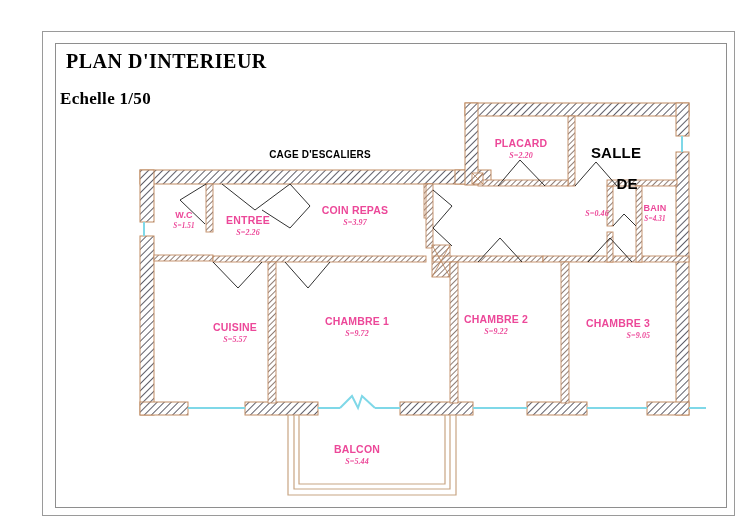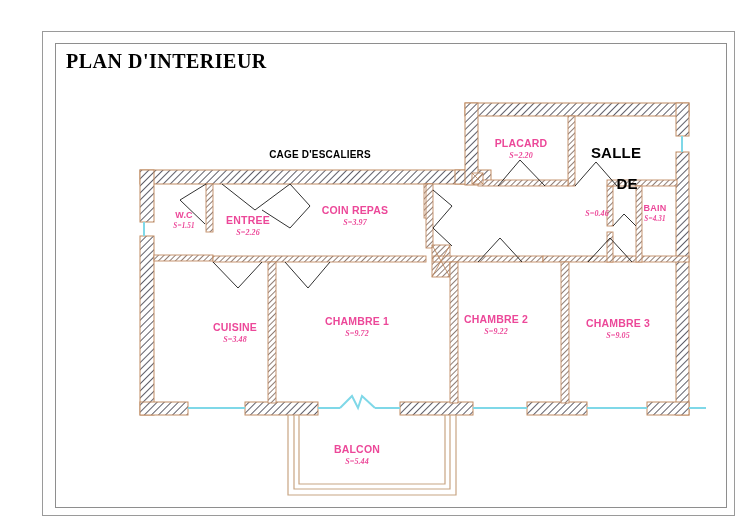--- a/index.html
+++ b/index.html
@@ -120,20 +120,21 @@
 </style>
 </head>
 <body>
 
 <div id="sheet">
 
   <div class="frame-outer"></div>
   <div class="frame-inner"></div>
 
   <div class="title-main">PLAN D'INTERIEUR</div>
+  <div class="title-scale">Echelle 1/50</div>
 
   <svg id="plan" viewBox="0 0 750 531">
     <defs>
 
       <pattern id="wallHatch" width="5" height="5" patternUnits="userSpaceOnUse" patternTransform="rotate(45)">
         <rect width="5" height="5" fill="#ffffff"></rect>
         <line x1="0" y1="0" x2="0" y2="5" stroke="#42424f" stroke-width="1.7"></line>
       </pattern>
       <pattern id="wallHatchFine" width="4" height="4" patternUnits="userSpaceOnUse" patternTransform="rotate(45)">
         <rect width="4" height="4" fill="#ffffff"></rect>
@@ -283,34 +284,34 @@
     <span class="rname">BAIN</span>
     <span class="rarea">S=4.31</span>
   </div>
 
   <div class="room tiny" style="left:597px; top:213px;">
     <span class="rarea">S=0.46</span>
   </div>
 
   <div class="room" style="left:211px; top:333px;margin-left:24px;">
     <span class="rname">CUISINE</span>
-    <span class="rarea">S=3.48</span>
+    <span class="rarea">S=5.57</span>
   </div>
 
   <div class="room" style="left:357px; top:327px;">
     <span class="rname">CHAMBRE 1</span>
     <span class="rarea">S=9.72</span>
   </div>
 
   <div class="room" style="left:496px; top:325px;">
     <span class="rname">CHAMBRE 2</span>
     <span class="rarea">S=9.22</span>
   </div>
 
-  <div class="room" style="left:618px; top:329px;">
+  <div class="room" style="left:618px; top:329px;text-align:right;">
     <span class="rname">CHAMBRE 3</span>
     <span class="rarea">S=9.05</span>
   </div>
 
   <div class="room" style="left:357px; top:455px;">
     <span class="rname">BALCON</span>
     <span class="rarea">S=5.44</span>
   </div>
 
 </div>

